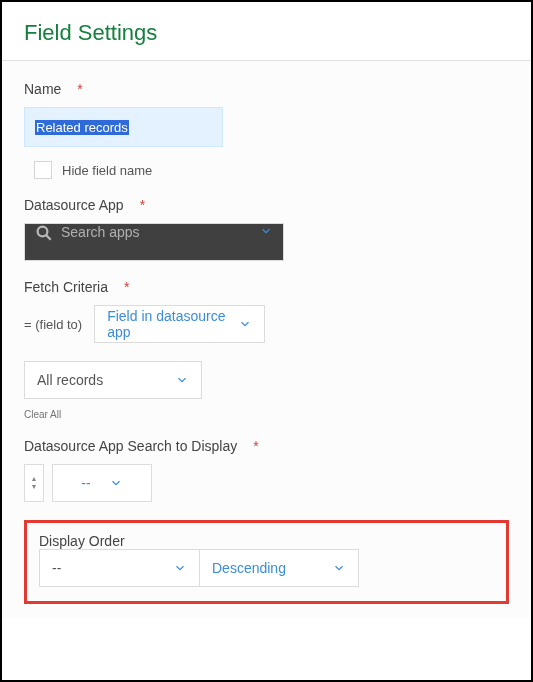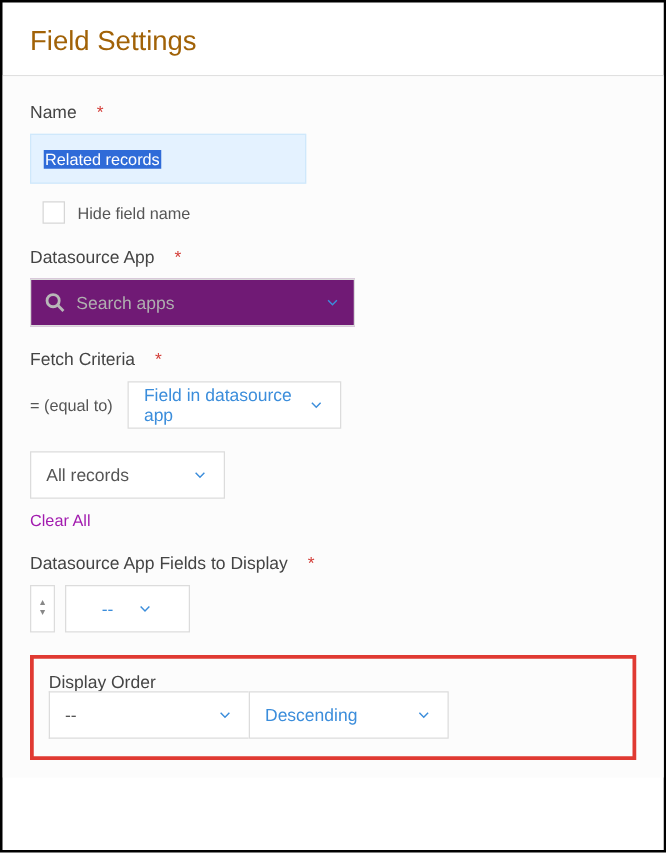--- a/index.html
+++ b/index.html
@@ -14,38 +14,38 @@
     font-size: 14px;
     color: #333;
   }
   .header {
     padding: 18px 22px 14px 22px;
     border-bottom: 1px solid #e0e0e0;
   }
   .header-title {
     font-size: 22px;
     font-weight: 300;
-    color: #a16207;
+    color: #15803d;
   }
   .content {
     background: #fcfcfc;
     padding: 20px 22px 14px 22px;
   }
   .section { margin-bottom: 18px; }
   .label {
     font-size: 14px;
     color: #444;
     margin-bottom: 10px;
     display: flex;
     align-items: baseline;
     gap: 16px;
   }
   .req { color: #d43f3a; }
   .name-input {
-    width: 221px;
+    width: 199px;
     height: 40px;
     border: 1px solid #cfe8fb;
     background: #e4f2ff;
     padding: 0 10px;
     display: flex;
     align-items: center;
   }
   .name-highlight {
     background: #2f6bd8;
     color: #fff;
@@ -63,23 +63,23 @@
     width: 18px;
     height: 18px;
     border: 1px solid #d6d6d6;
     background: #fff;
   }
   .checkbox-label { font-size: 13px; color: #555; }
   .search-box {
     width: 260px;
     height: 38px;
     border: 1px solid #dcdcdc;
-    background: #701a75;
-    display: flex;
-    align-items: center;
+    background: #404040;
+    display: flex;
+    align-items: flex-start;
     padding: 0 10px;
     gap: 8px;
   }
   .search-icon { flex-shrink: 0; }
   .search-placeholder {
     flex: 1;
     color: #b0b0b0;
     font-size: 14px;
   }
   .chevron { flex-shrink: 0; }
@@ -95,22 +95,22 @@
     display: flex;
     align-items: center;
     justify-content: space-between;
     padding: 0 12px;
     cursor: pointer;
   }
   .dropdown-blue { color: #3b8ddb; }
   .dropdown-plain { color: #555; }
   .eq-text { color: #555; font-size: 13px; white-space: nowrap; }
   .clear-link {
-    color: #a21caf;
-    font-size: 13px;
+    color: #737373;
+    font-size: 10px;
     margin-top: 10px;
     cursor: pointer;
   }
   .fields-row {
     display: flex;
     align-items: center;
     gap: 8px;
   }
   .stepper {
     width: 20px;
@@ -177,43 +177,43 @@
       </svg>
     </div>
   </div>
 
   <div class="section">
     <div class="label">
       <span>Fetch Criteria</span>
       <span class="req">*</span>
     </div>
     <div class="fetch-row">
-      <span class="eq-text">= (equal to)</span>
+      <span class="eq-text">= (field to)</span>
       <div class="dropdown dropdown-blue" style="width:171px">
         <span>Field in datasource app</span>
         <svg class="chevron" width="14" height="14" viewBox="0 0 24 24" fill="none" stroke="#3b8ddb" stroke-width="2">
           <polyline points="6 9 12 15 18 9"></polyline>
         </svg>
       </div>
     </div>
   </div>
 
   <div class="section">
-    <div class="dropdown dropdown-plain" style="width:156px">
+    <div class="dropdown dropdown-plain" style="width:178px">
       <span>All records</span>
       <svg class="chevron" width="14" height="14" viewBox="0 0 24 24" fill="none" stroke="#3b8ddb" stroke-width="2">
         <polyline points="6 9 12 15 18 9"></polyline>
       </svg>
     </div>
     <div class="clear-link">Clear All</div>
   </div>
 
   <div class="section">
     <div class="label">
-      <span>Datasource App Fields to Display</span>
+      <span>Datasource App Search to Display</span>
       <span class="req">*</span>
     </div>
     <div class="fields-row">
       <div class="stepper">
         <span>▲</span>
         <span>▼</span>
       </div>
       <div class="dropdown dropdown-blue" style="width:100px;justify-content:center;gap:18px">
         <span>--</span>
         <svg class="chevron" width="14" height="14" viewBox="0 0 24 24" fill="none" stroke="#3b8ddb" stroke-width="2">

